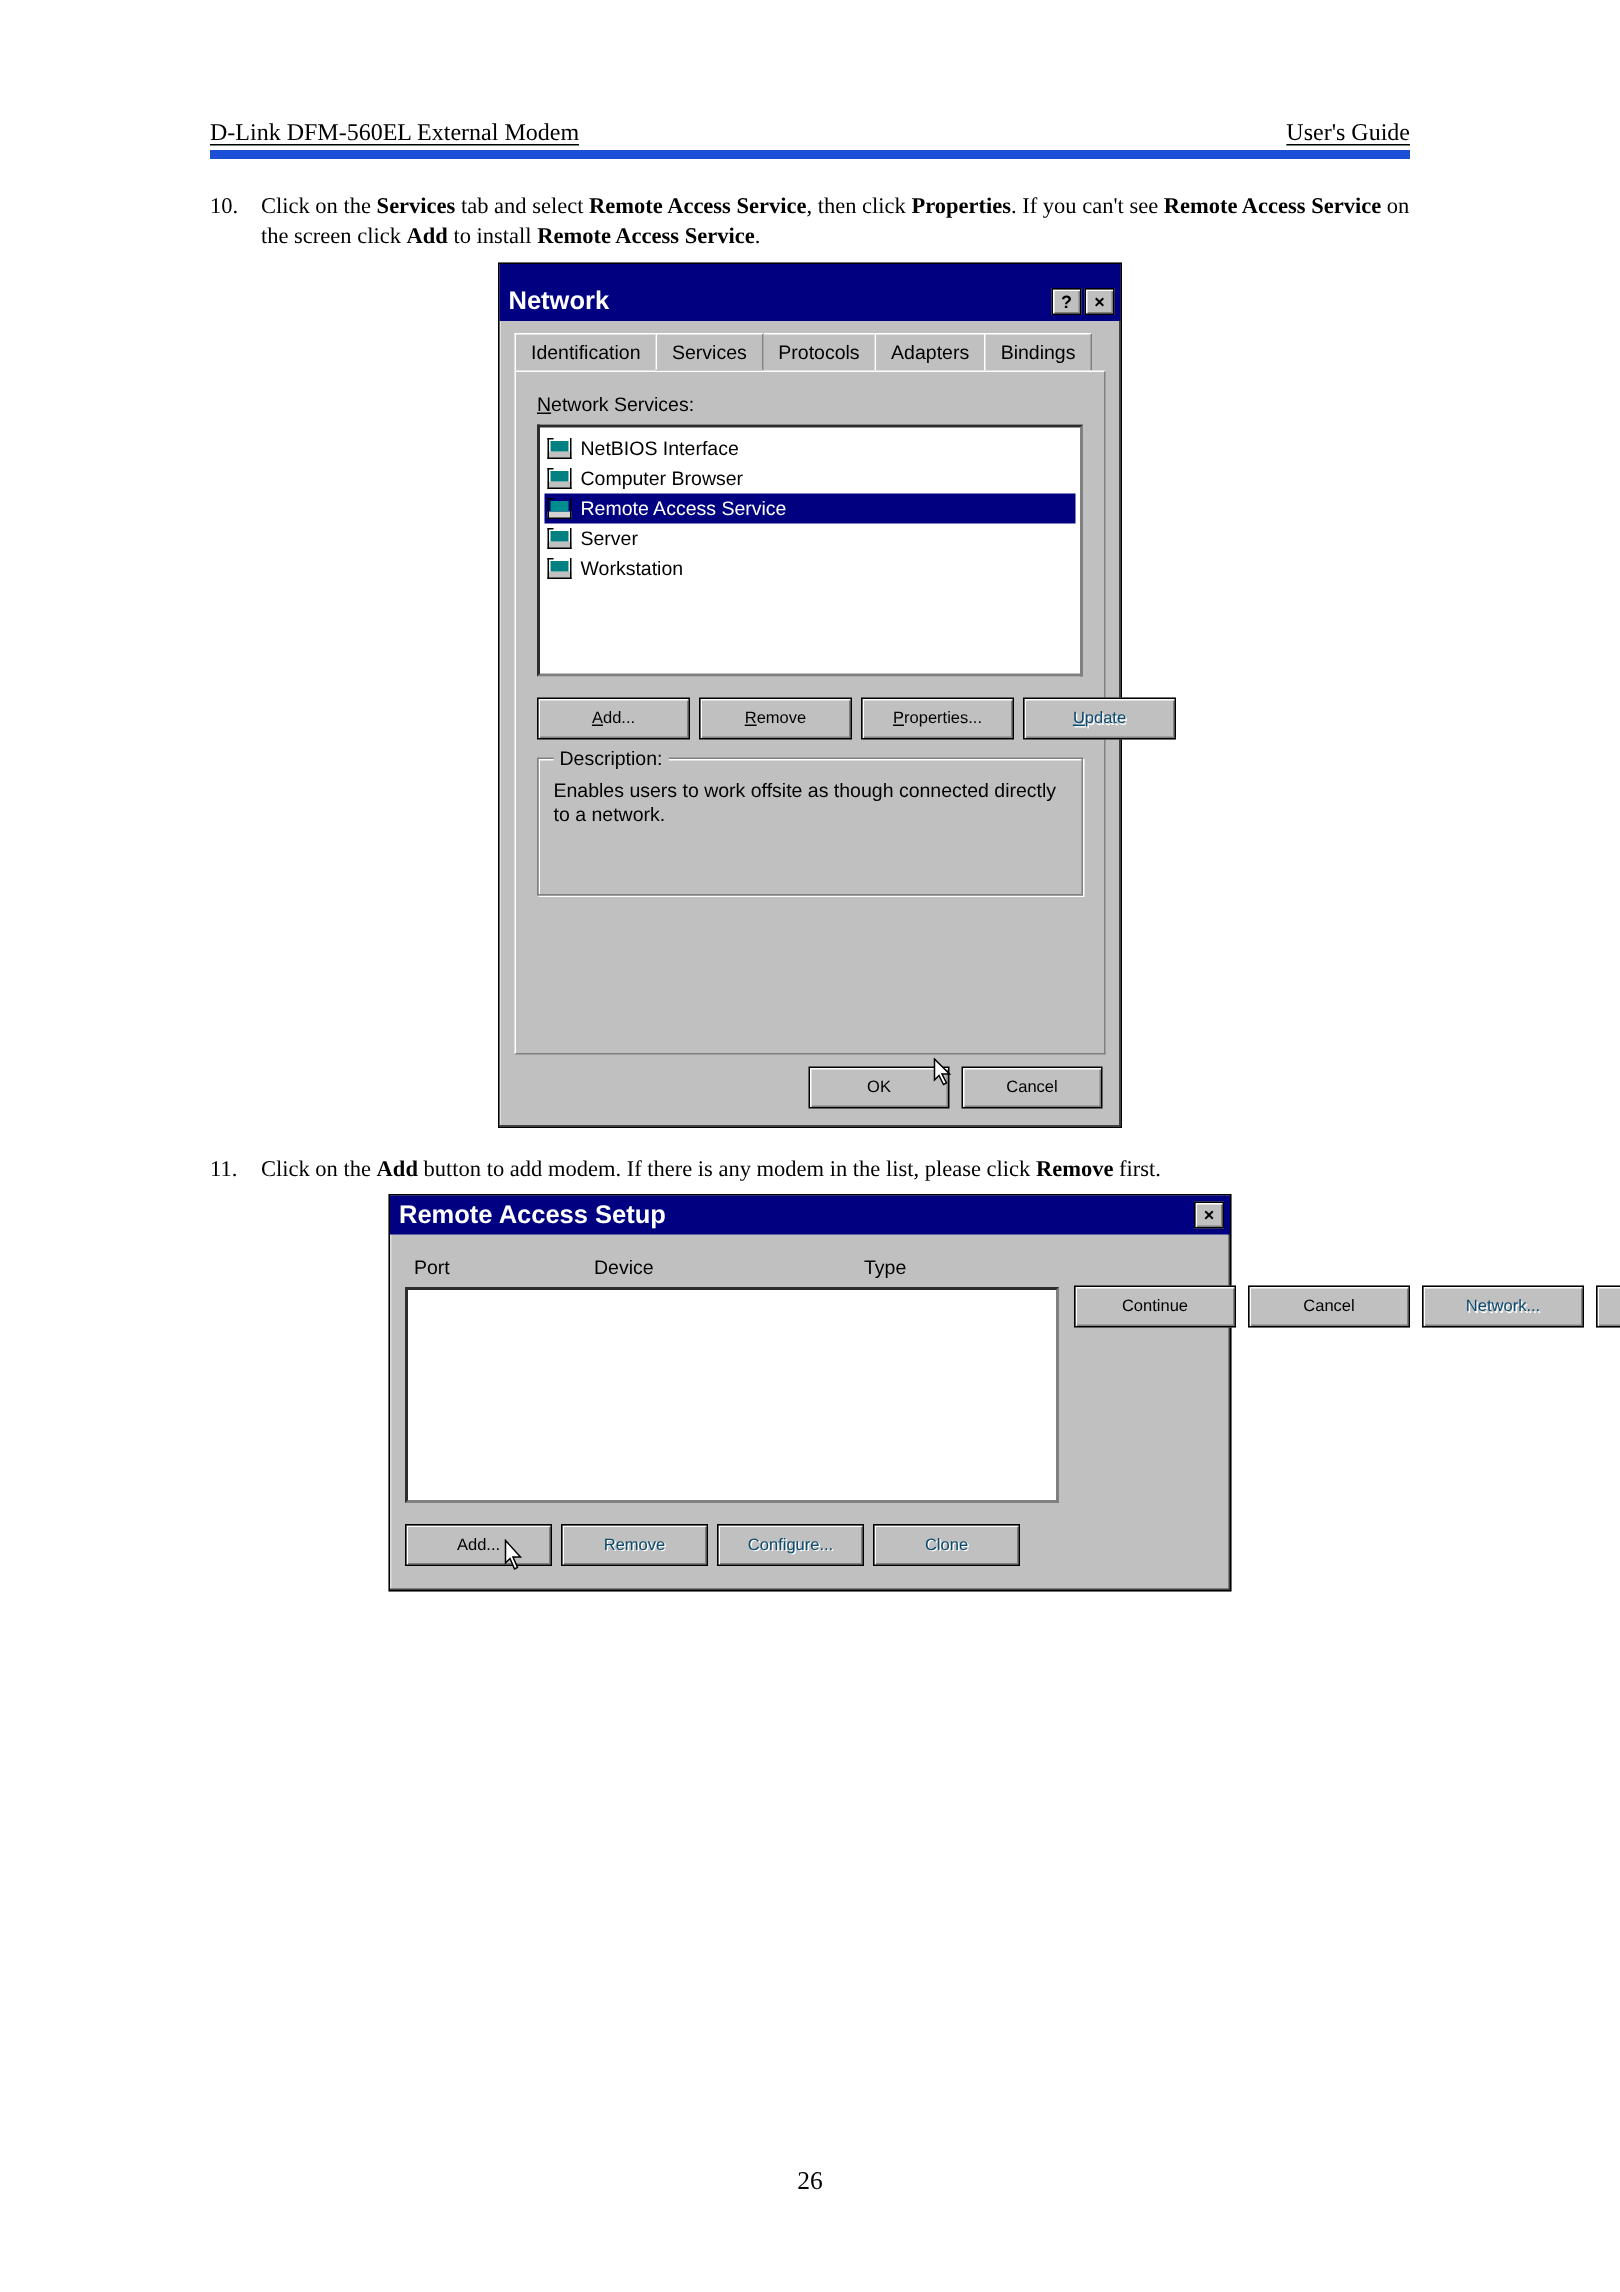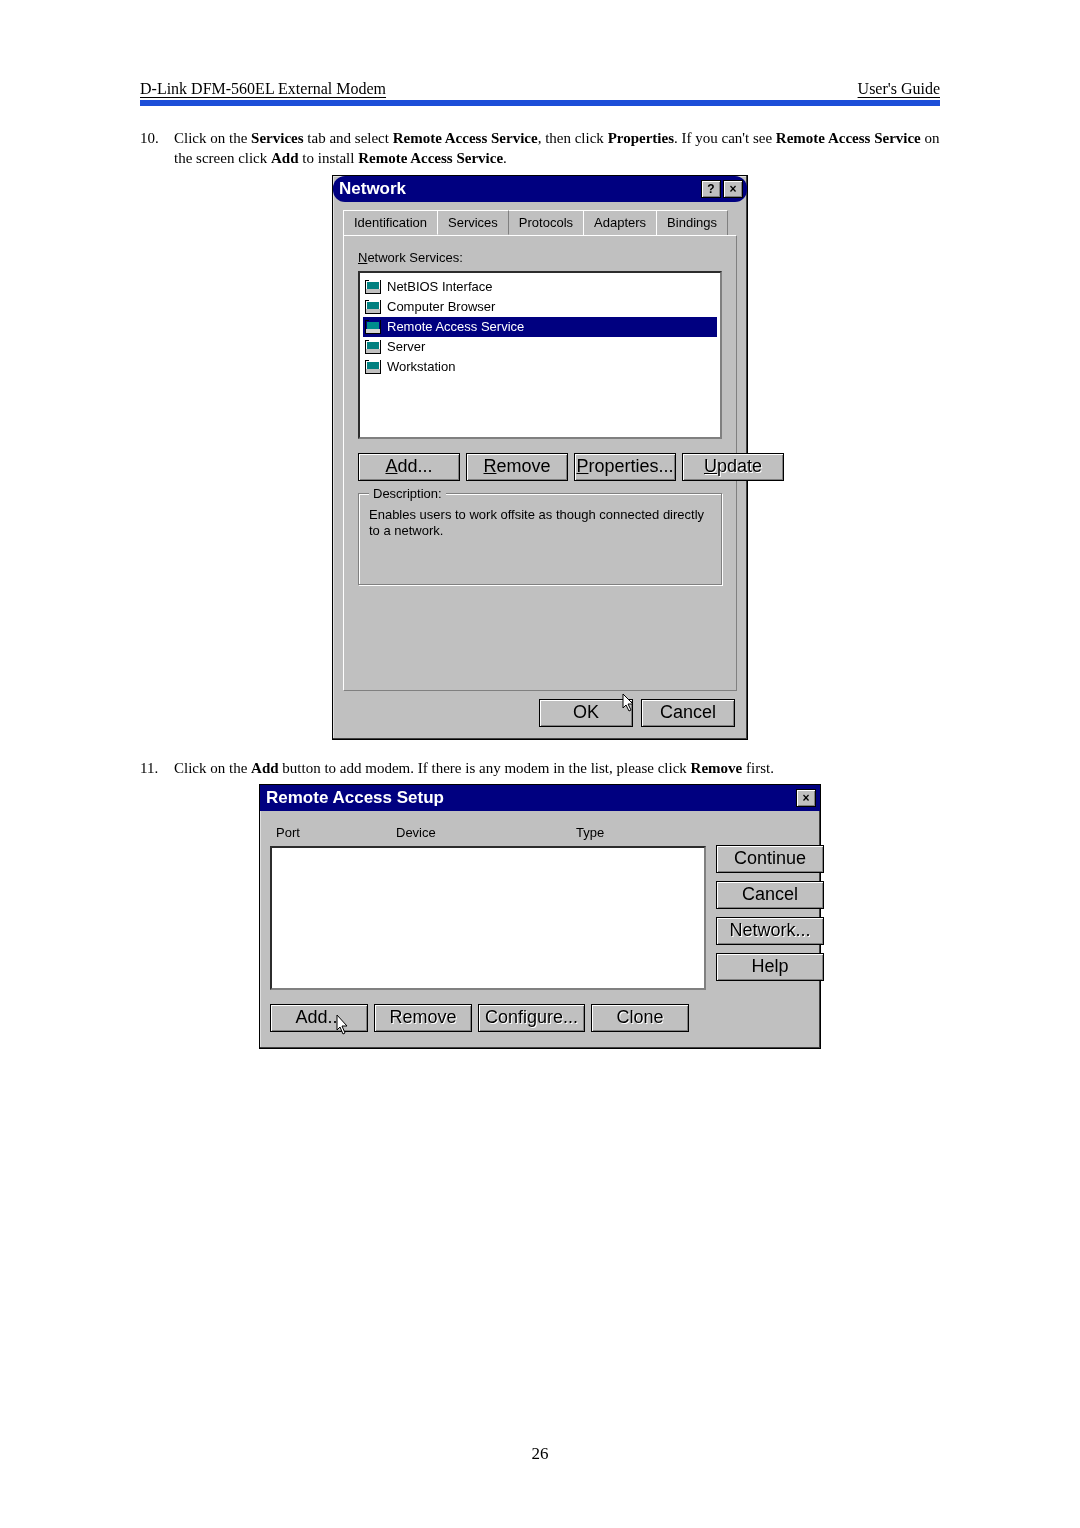--- a/index.html
+++ b/index.html
@@ -50,25 +50,24 @@
     font-size: 13px;
     color: #000;
     box-shadow: inset -1px -1px 0 #404040, inset 1px 1px 0 #dfdfdf;
   }
   .dlg1 .titlebar {
     background: #000080;
     color: #fff;
     display: flex;
     align-items: center;
     justify-content: space-between;
-    padding: 3px 4px 3px 6px;
+    padding: 15px 4px 3px 6px;
     font-family: Arial, sans-serif;
     font-size: 17px;
     font-weight: bold;
-    border-radius: 12px;
   }
   .tb-btns { display: flex; gap: 2px; }
   .tb-btn {
     width: 18px; height: 16px;
     background: #c0c0c0;
     border: 1px solid #000;
     box-shadow: inset 1px 1px 0 #fff, inset -1px -1px 0 #808080;
     display: flex; align-items: center; justify-content: center;
     font-weight: bold; font-size: 12px; color: #000;
     font-family: Arial, sans-serif;
@@ -140,27 +139,27 @@
     gap: 6px;
     margin-top: 14px;
   }
   .winbtn {
     min-width: 88px;
     height: 26px;
     background: #c0c0c0;
     border: 1px solid #000;
     box-shadow: inset 1px 1px 0 #fff, inset -1px -1px 0 #808080;
     font-family: "MS Sans Serif", Tahoma, Arial, sans-serif;
-    font-size: 18px;
+    font-size: 11px;
     display: inline-flex;
     align-items: center;
     justify-content: center;
     padding: 0 6px;
   }
-  .winbtn.disabled { color: #000000; text-shadow: 1px 1px 0 #fff; }
+  .winbtn.disabled { color: #0c4a6e; text-shadow: 1px 1px 0 #fff; }
   .dlg1 .groupbox {
     border: 1px solid #808080;
     box-shadow: inset 1px 1px 0 #fff, 1px 1px 0 #fff;
     margin-top: 12px;
     padding: 6px 10px 44px 10px;
     position: relative;
   }
   .dlg1 .groupbox .gb-title {
     position: relative;
     top: -14px;
@@ -221,21 +220,21 @@
   .dlg2 .colheads .c1 { width: 120px; }
   .dlg2 .colheads .c2 { width: 180px; }
   .dlg2 .colheads .c3 { flex: 1; }
   .dlg2 .listarea {
     background: #fff;
     border: 2px inset #808080;
     height: 140px;
   }
   .dlg2 .rightbtns {
     display: flex;
-    flex-direction: column;
+    flex-direction: row;
     gap: 8px;
     width: 94px;
     padding-top: 24px;
   }
   .dlg2 .rightbtns .winbtn { min-width: 94px; }
   .dlg2 .bottomrow {
     display: flex;
     gap: 6px;
     padding: 8px 10px 16px 10px;
     position: relative;

